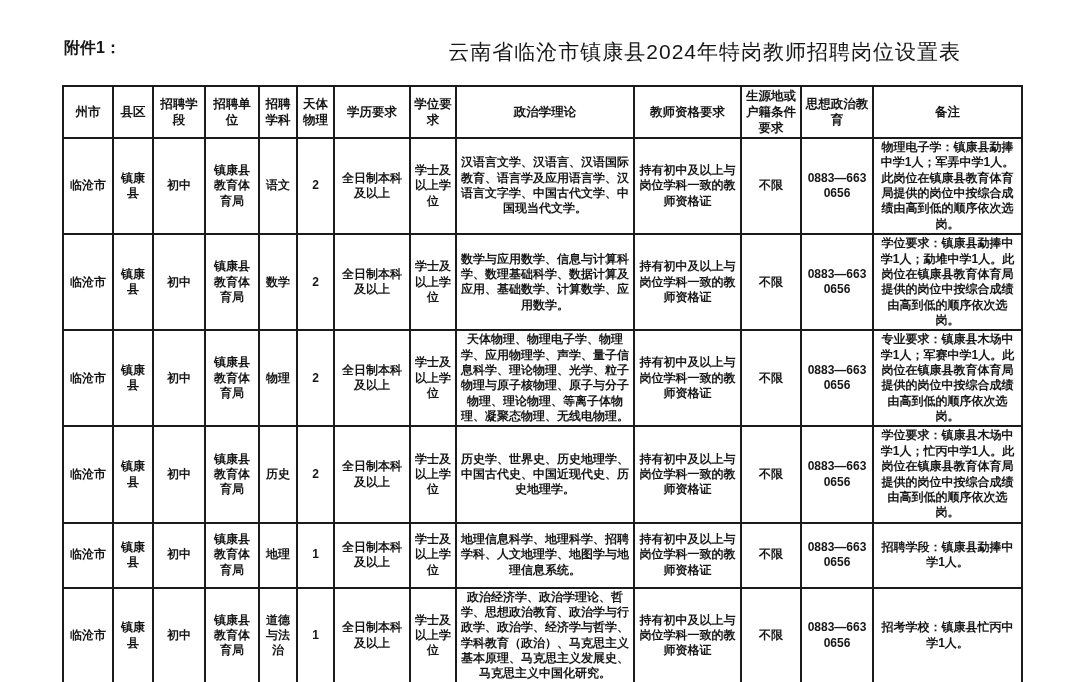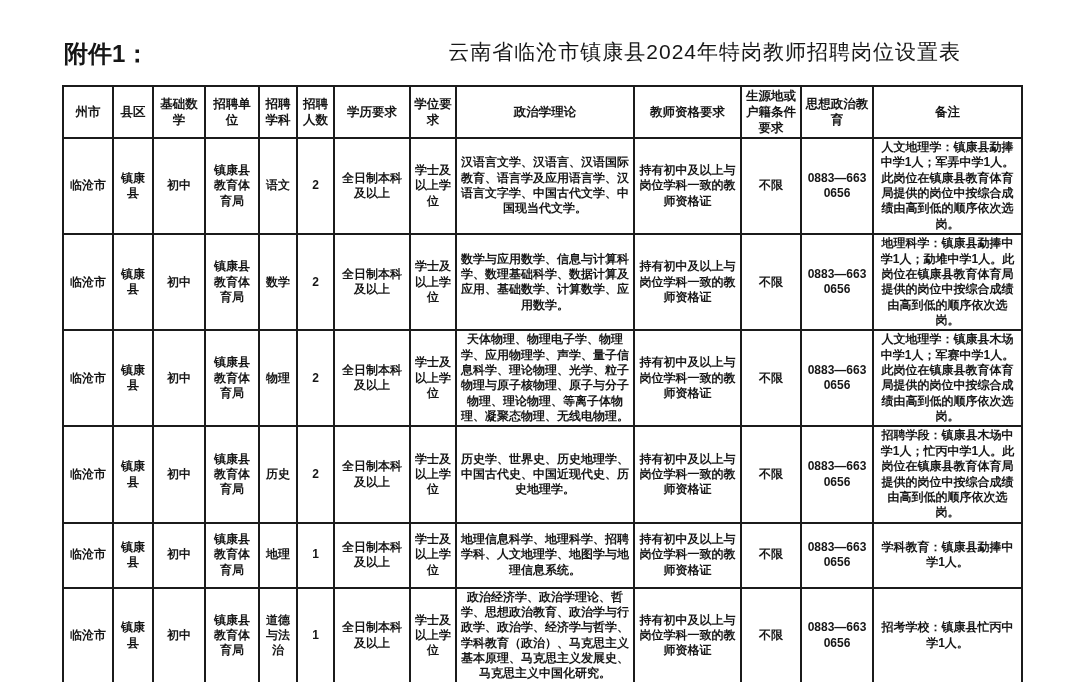--- a/index.html
+++ b/index.html
@@ -5,21 +5,21 @@
   html,body{margin:0;padding:0;}
   body{
     width:1080px;height:682px;background:#ffffff;
     font-family:"Liberation Sans","DejaVu Sans",sans-serif;
     color:#161616;
   }
   .doc-header{
     position:relative;width:959px;margin:0 0 0 62px;padding-top:38px;height:47px;
   }
   .attachment-label{
-    position:absolute;left:2px;top:38px;font-size:24px;font-weight:700;
+    position:absolute;left:2px;top:38px;font-size:16px;font-weight:700;
   }
   .page-title{
     text-align:right;font-size:21px;font-weight:400;letter-spacing:1px;
     padding-right:60px;
   }
   table.recruit{
     border-collapse:collapse;table-layout:fixed;width:959px;margin-left:62px;
   }
   table.recruit th, table.recruit td{
     border:2px solid #1b1b1b;
@@ -60,24 +60,24 @@
     <col style="width:178px">
       <col style="width:107px">
       <col style="width:60px">
       <col style="width:72px">
     <col style="width:149px">
   </colgroup>
   <tbody>
     <tr class="hdr">
       <th>州市</th>
       <th>县区</th>
-      <th>基础数学</th>
+      <th>招聘学段</th>
       <th>招聘单位</th>
       <th>招聘学科</th>
-      <th>招聘人数</th>
+      <th>天体物理</th>
       <th>学历要求</th>
       <th>学位要求</th>
       <th>政治学理论</th>
       <th>教师资格要求</th>
       <th>生源地或户籍条件要求</th>
       <th>思想政治教育</th>
       <th>备注</th>
     </tr>
 
     <tr class="r0">
@@ -86,85 +86,85 @@
       <td>初中</td>
       <td>镇康县教育体育局</td>
       <td>语文</td>
       <td>2</td>
       <td>全日制本科及以上</td>
       <td>学士及以上学位</td>
       <td class="left">汉语言文学、汉语言、汉语国际教育、语言学及应用语言学、汉语言文字学、中国古代文学、中国现当代文学。</td>
       <td class="left">持有初中及以上与岗位学科一致的教师资格证</td>
       <td>不限</td>
       <td class="phone">0883—6630656</td>
-      <td class="left">人文地理学：镇康县勐捧中学1人；军弄中学1人。此岗位在镇康县教育体育局提供的岗位中按综合成绩由高到低的顺序依次选岗。</td>
+      <td class="left">物理电子学：镇康县勐捧中学1人；军弄中学1人。此岗位在镇康县教育体育局提供的岗位中按综合成绩由高到低的顺序依次选岗。</td>
     </tr>
 
     <tr class="r1">
       <td>临沧市</td>
       <td>镇康县</td>
       <td>初中</td>
       <td>镇康县教育体育局</td>
       <td>数学</td>
       <td>2</td>
       <td>全日制本科及以上</td>
       <td>学士及以上学位</td>
       <td class="left">数学与应用数学、信息与计算科学、数理基础科学、数据计算及应用、基础数学、计算数学、应用数学。</td>
       <td class="left">持有初中及以上与岗位学科一致的教师资格证</td>
       <td>不限</td>
       <td class="phone">0883—6630656</td>
-      <td class="left">地理科学：镇康县勐捧中学1人；勐堆中学1人。此岗位在镇康县教育体育局提供的岗位中按综合成绩由高到低的顺序依次选岗。</td>
+      <td class="left">学位要求：镇康县勐捧中学1人；勐堆中学1人。此岗位在镇康县教育体育局提供的岗位中按综合成绩由高到低的顺序依次选岗。</td>
     </tr>
 
     <tr class="r2">
       <td>临沧市</td>
       <td>镇康县</td>
       <td>初中</td>
       <td>镇康县教育体育局</td>
       <td>物理</td>
       <td>2</td>
       <td>全日制本科及以上</td>
       <td>学士及以上学位</td>
       <td class="left">天体物理、物理电子学、物理学、应用物理学、声学、量子信息科学、理论物理、光学、粒子物理与原子核物理、原子与分子物理、理论物理、等离子体物理、凝聚态物理、无线电物理。</td>
       <td class="left">持有初中及以上与岗位学科一致的教师资格证</td>
       <td>不限</td>
       <td class="phone">0883—6630656</td>
-      <td class="left">人文地理学：镇康县木场中学1人；军赛中学1人。此岗位在镇康县教育体育局提供的岗位中按综合成绩由高到低的顺序依次选岗。</td>
+      <td class="left">专业要求：镇康县木场中学1人；军赛中学1人。此岗位在镇康县教育体育局提供的岗位中按综合成绩由高到低的顺序依次选岗。</td>
     </tr>
 
     <tr class="r3">
       <td>临沧市</td>
       <td>镇康县</td>
       <td>初中</td>
       <td>镇康县教育体育局</td>
       <td>历史</td>
       <td>2</td>
       <td>全日制本科及以上</td>
       <td>学士及以上学位</td>
       <td class="left">历史学、世界史、历史地理学、中国古代史、中国近现代史、历史地理学。</td>
       <td class="left">持有初中及以上与岗位学科一致的教师资格证</td>
       <td>不限</td>
       <td class="phone">0883—6630656</td>
-      <td class="left">招聘学段：镇康县木场中学1人；忙丙中学1人。此岗位在镇康县教育体育局提供的岗位中按综合成绩由高到低的顺序依次选岗。</td>
+      <td class="left">学位要求：镇康县木场中学1人；忙丙中学1人。此岗位在镇康县教育体育局提供的岗位中按综合成绩由高到低的顺序依次选岗。</td>
     </tr>
 
     <tr class="r4">
       <td>临沧市</td>
       <td>镇康县</td>
       <td>初中</td>
       <td>镇康县教育体育局</td>
       <td>地理</td>
       <td>1</td>
       <td>全日制本科及以上</td>
       <td>学士及以上学位</td>
       <td class="left">地理信息科学、地理科学、招聘学科、人文地理学、地图学与地理信息系统。</td>
       <td class="left">持有初中及以上与岗位学科一致的教师资格证</td>
       <td>不限</td>
       <td class="phone">0883—6630656</td>
-      <td class="left">学科教育：镇康县勐捧中学1人。</td>
+      <td class="left">招聘学段：镇康县勐捧中学1人。</td>
     </tr>
 
     <tr class="r5">
       <td>临沧市</td>
       <td>镇康县</td>
       <td>初中</td>
       <td>镇康县教育体育局</td>
       <td>道德与法治</td>
       <td>1</td>
       <td>全日制本科及以上</td>

